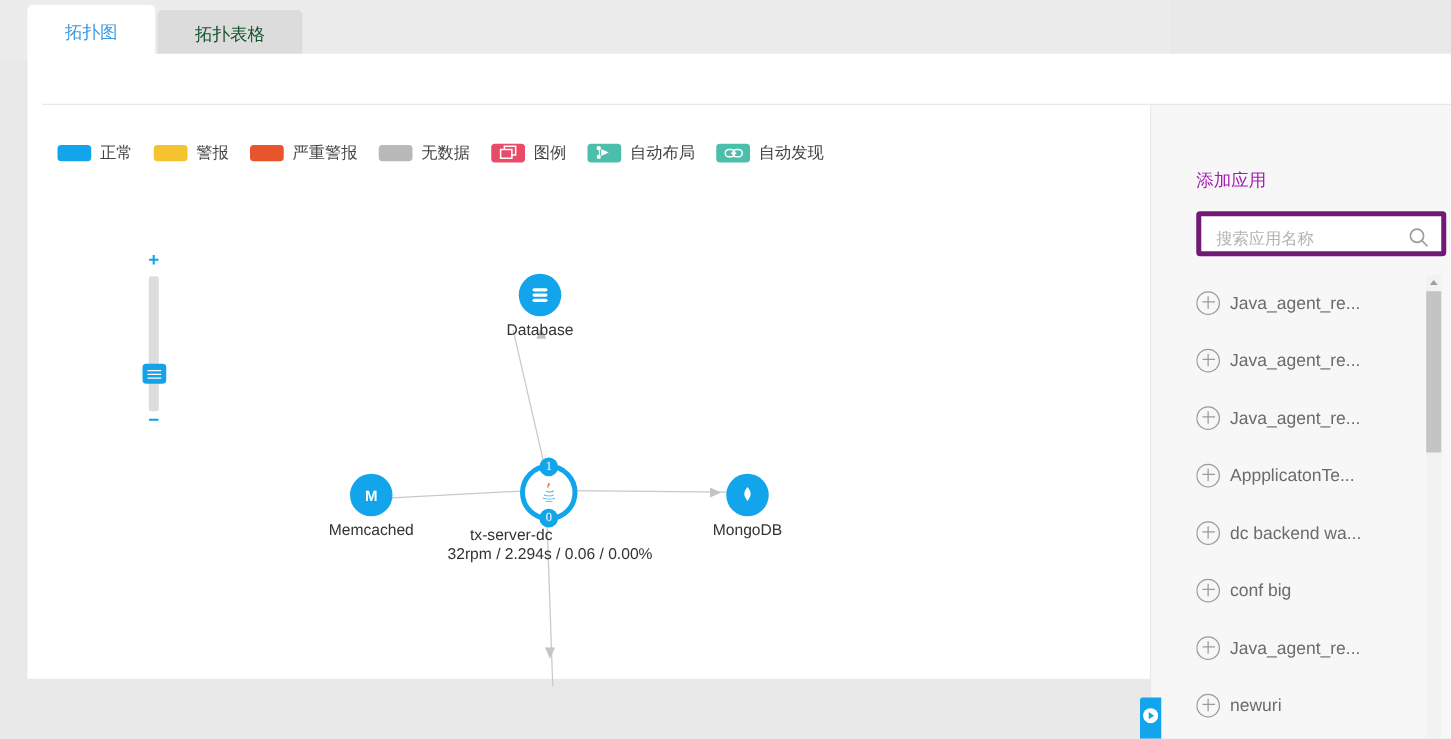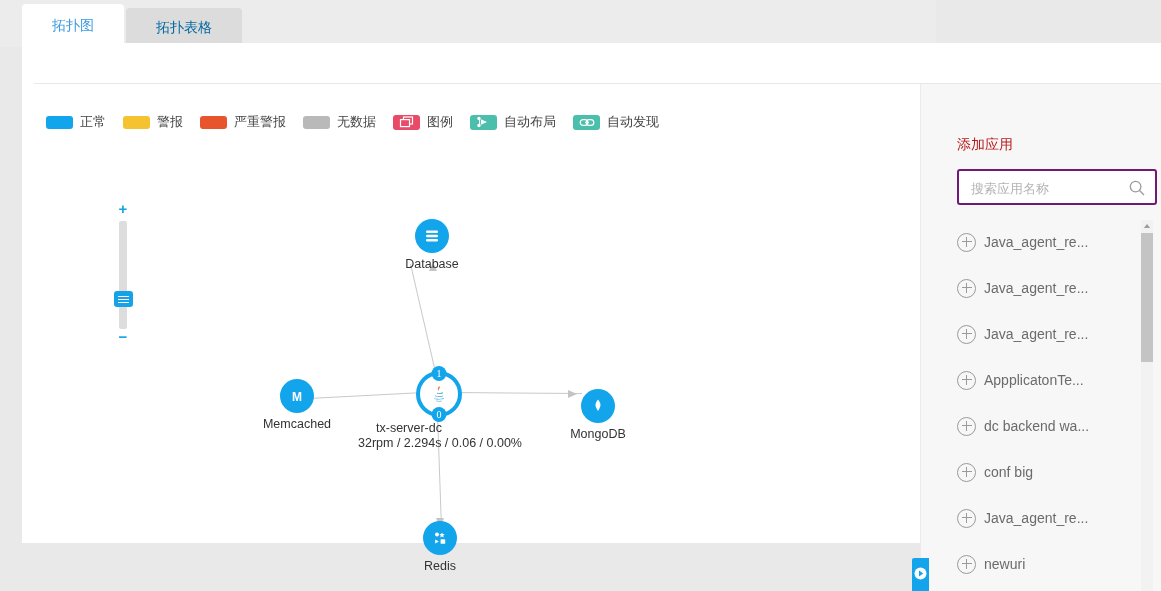--- a/index.html
+++ b/index.html
@@ -23,21 +23,21 @@
     position: absolute; left: 22px; top: 4px;
     height: 43px;
     display: flex; align-items: flex-end;
   }
   .tab {
     height: 39px;
     padding: 0 30px;
     display: flex; align-items: center; justify-content: center;
     font-size: 14px;
     border-radius: 4px 4px 0 0;
-    color: #0369a1;
+    color: #14532d;
     background: #dcdcdc;
     margin-right: 2px;
     box-sizing: border-box;
   }
   .tab.active {
     background: #ffffff;
     color: #3c9ae0;
     height: 43px;
   }
   
@@ -155,27 +155,27 @@
   .badge.bottom { bottom: -5px; }
   
   .sidepanel {
     position: absolute; left: 898px; top: 41px;
     width: 241px; height: 507px;
     background: #f7f7f7;
     border-left: 1px solid #ebebeb;
   }
   .panel-title {
     position: absolute; left: 36px; top: 52px;
-    font-size: 14px; color: #b91c1c;
+    font-size: 14px; color: #a21caf;
   }
   .search-wrap {
     position: absolute; left: 36px; top: 85px;
     width: 200px; height: 36px;
     background: #ffffff;
-    border: 2px solid #701a75;
+    border: 4px solid #701a75;
     border-radius: 3px;
     box-sizing: border-box;
   }
   .search-input {
     position: absolute; left: 0; top: 0;
     width: 168px; height: 34px;
     border: none; outline: none;
     background: transparent;
     padding: 0 0 0 12px;
     font-size: 13px; color: #333;
@@ -347,40 +347,29 @@
 
       <div class="node" style="left:213px; top:295px; width:100px;">
         <div class="node-circle">
           <svg width="20" height="20" viewBox="0 0 20 20">
             <text x="10" y="14.5" text-anchor="middle" fill="#ffffff" font-family="Liberation Sans, sans-serif" font-size="12" font-weight="bold">M</text>
           </svg>
         </div>
         <div class="node-label">Memcached</div>
       </div>
 
-      <div class="node" style="left:514px; top:305px; width:100px;">
+      <div class="node" style="left:514px; top:295px; width:100px;">
         <div class="node-circle">
           <svg width="18" height="18" viewBox="0 0 18 18">
             <path d="M9 2.5 C11.6 5.5 12.3 8 10.6 11.2 C10 12.3 9.4 13 9 14 C8.6 13 8 12.3 7.4 11.2 C5.7 8 6.4 5.5 9 2.5 Z" fill="#ffffff"></path>
           </svg>
         </div>
         <div class="node-label">MongoDB</div>
       </div>
 
-      <div class="node" style="left:371px; top:437px; width:70px;">
-        <div class="node-circle">
-          <svg width="19" height="19" viewBox="0 0 19 19">
-            <circle cx="6" cy="5.5" r="2" fill="#ffffff"></circle>
-            <path d="M11 3.4 l0.8 1.7 l1.9 0.2 l-1.4 1.3 l0.4 1.8 l-1.7 -0.9 l-1.7 0.9 l0.4 -1.8 l-1.4 -1.3 l1.9 -0.2 Z" fill="#ffffff"></path>
-            <path d="M4.2 10.4 l3.6 2.1 l-3.6 2.1 Z" fill="#ffffff"></path>
-            <rect x="9.6" y="10.2" width="4.6" height="4.6" rx="0.6" fill="#ffffff"></rect>
-          </svg>
-        </div>
-        <div class="node-label">Redis</div>
-      </div>
 
       <div class="center-node" style="left:382px; top:287px; width:46px;">
         <div style="position:relative; width:46px; height:46px;">
           <div class="ring">
             <svg width="22" height="22" viewBox="0 0 22 22">
               <path d="M11 3 C13.4 4.9 9.6 6.2 10.8 8 C9 6.6 10.3 5 11 3 Z" fill="#e76f2e"></path>
               <path d="M9.4 9.4 C8.2 10 8.8 10.7 10.9 10.9 C13.2 11.1 15 10.6 15 10 C15 9.6 14.4 9.3 13.8 9.1 C14.1 9.5 14 9.9 12.3 10.1 C10.7 10.3 9.2 10 9.4 9.4 Z" fill="#3fa9d6"></path>
               <path d="M7.6 12.3 C6 13.2 8.6 14 11.2 14 C13.8 14 15.9 13.3 14.9 12.5 C14.5 12.9 13.3 13.3 11.2 13.3 C9 13.3 7.5 12.9 7.6 12.3 Z" fill="#3fa9d6"></path>
               <path d="M6.5 15 C5.2 15.8 7.6 16.5 11.2 16.5 C14.6 16.5 16.9 15.8 15.8 15.1 C15.3 15.6 13.6 15.9 11.2 15.9 C8.6 15.9 6.7 15.6 6.5 15 Z" fill="#3fa9d6"></path>
               <path d="M8.3 17.6 C7.5 18.1 8.8 18.6 11.1 18.6 C13.3 18.6 14.6 18.1 13.9 17.6 C13.5 17.9 12.4 18.1 11.1 18.1 C9.7 18.1 8.6 17.9 8.3 17.6 Z" fill="#3fa9d6"></path>

